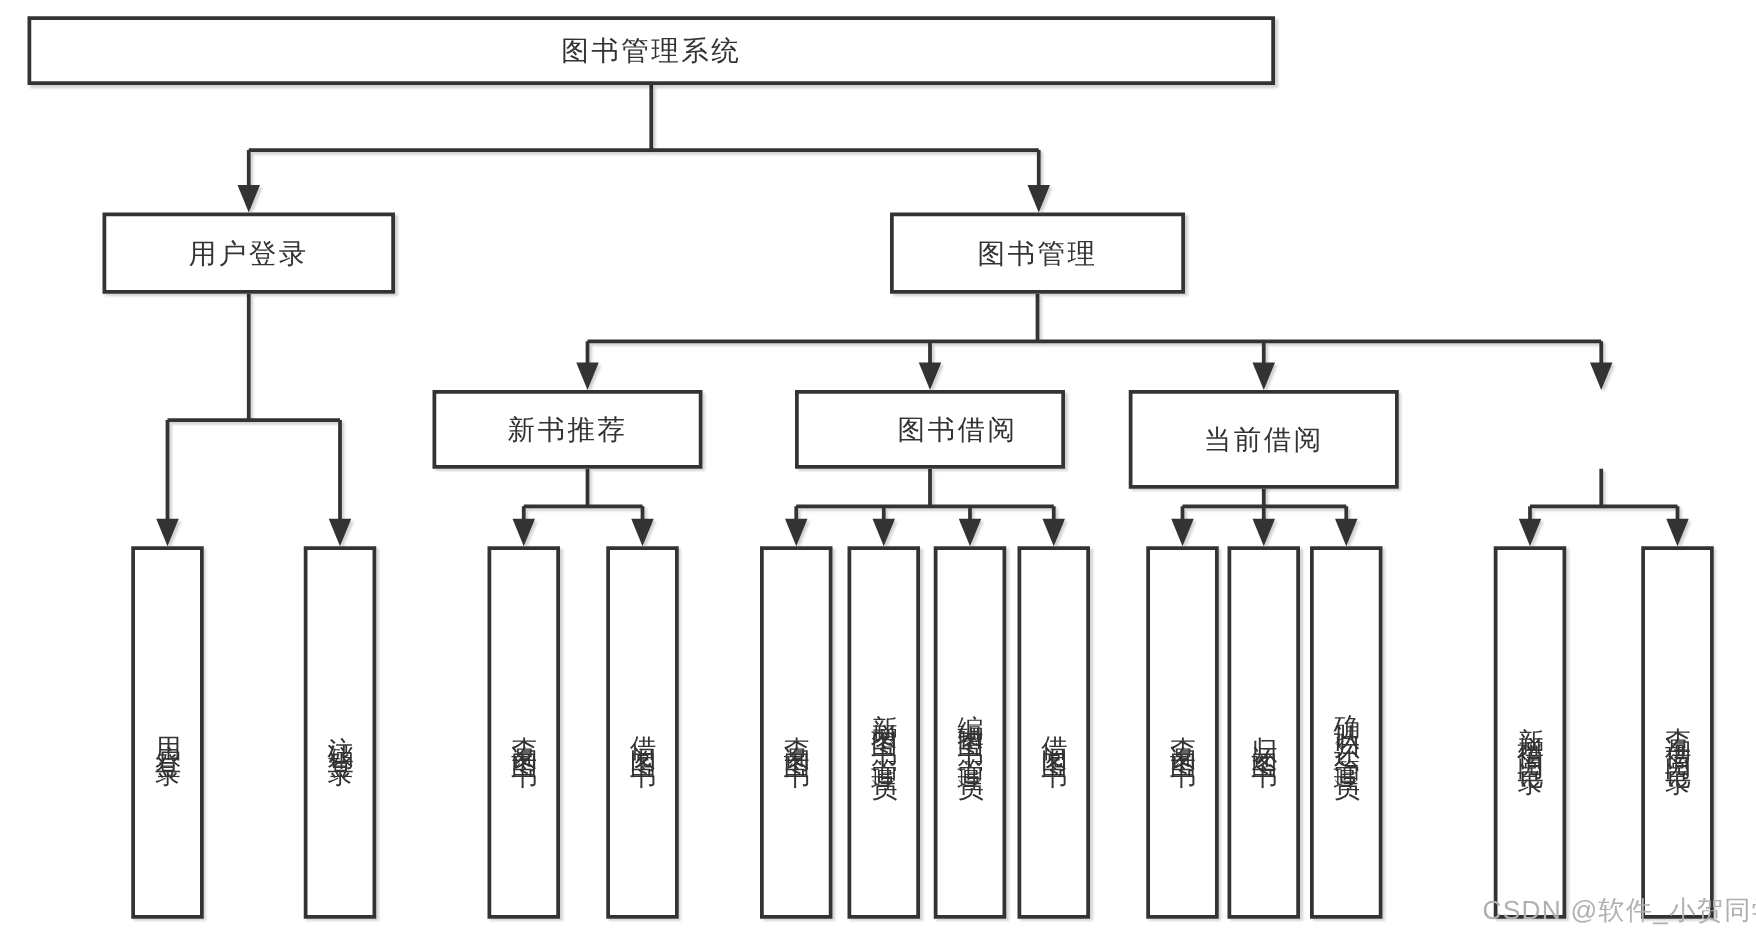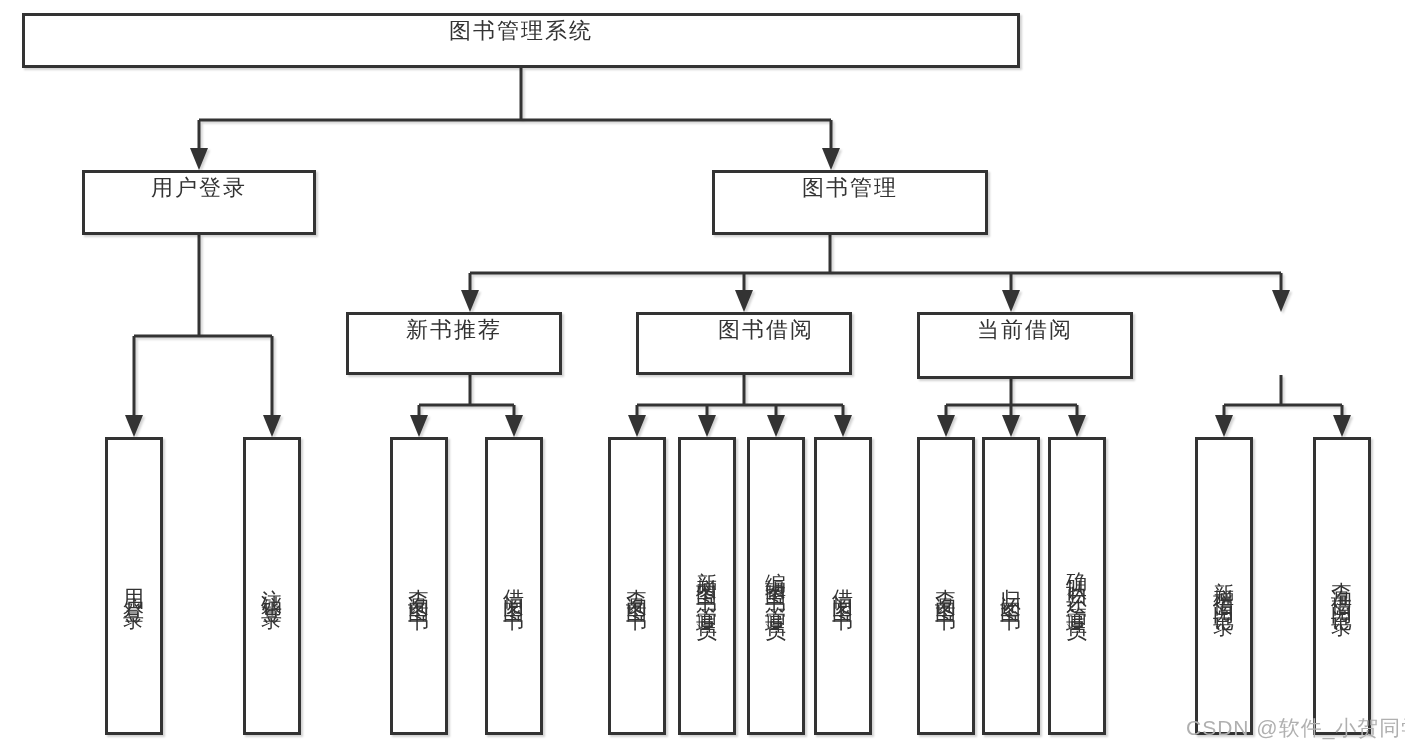--- a/index.html
+++ b/index.html
@@ -21,20 +21,21 @@
     width: 1405px;
     height: 747px;
     filter: drop-shadow(2px 2px 1px rgba(0,0,0,0.18));
   }
   .hbox {
     position: absolute;
     box-sizing: border-box;
     background: #ffffff;
     border: 3px solid #333333;
     display: flex;
+    align-items: center;
     justify-content: center;
     font-size: 22px;
     letter-spacing: 2px;
     color: #333333;
     box-shadow: 2px 2px 2px rgba(0,0,0,0.18);
     z-index: 2;
   }
   .vbox {
     position: absolute;
     box-sizing: border-box;
@@ -146,31 +147,31 @@
     </g>
   </svg>
 
   <div class="hbox" style="left:22px; top:13px; width:998px; height:55px;">
     <span>图书管理系统</span>
   </div>
 
   <div class="hbox" style="left:82px; top:170px; width:234px; height:65px;">
     <span>用户登录</span>
   </div>
-  <div class="hbox" style="left:712px; top:170px; width:276px; height:65px;">
+  <div class="hbox" style="left:712px; top:170px; width:236px; height:65px;">
     <span>图书管理</span>
   </div>
 
   <div class="hbox" style="left:346px; top:312px; width:216px; height:63px;">
     <span>新书推荐</span>
   </div>
   <div class="hbox" style="left:636px; top:312px; width:216px; height:63px;padding-left:44px;">
     <span>图书借阅</span>
   </div>
-  <div class="hbox" style="left:903px; top:312px; width:216px; height:67px;margin-left:14px;">
+  <div class="hbox" style="left:903px; top:312px; width:216px; height:79px;">
     <span>当前借阅</span>
   </div>
 
   <div class="vbox" style="left:105px;">
     <span class="vtext">用户登录</span>
   </div>
   <div class="vbox" style="left:243px;">
     <span class="vtext">注销登录</span>
   </div>
 

